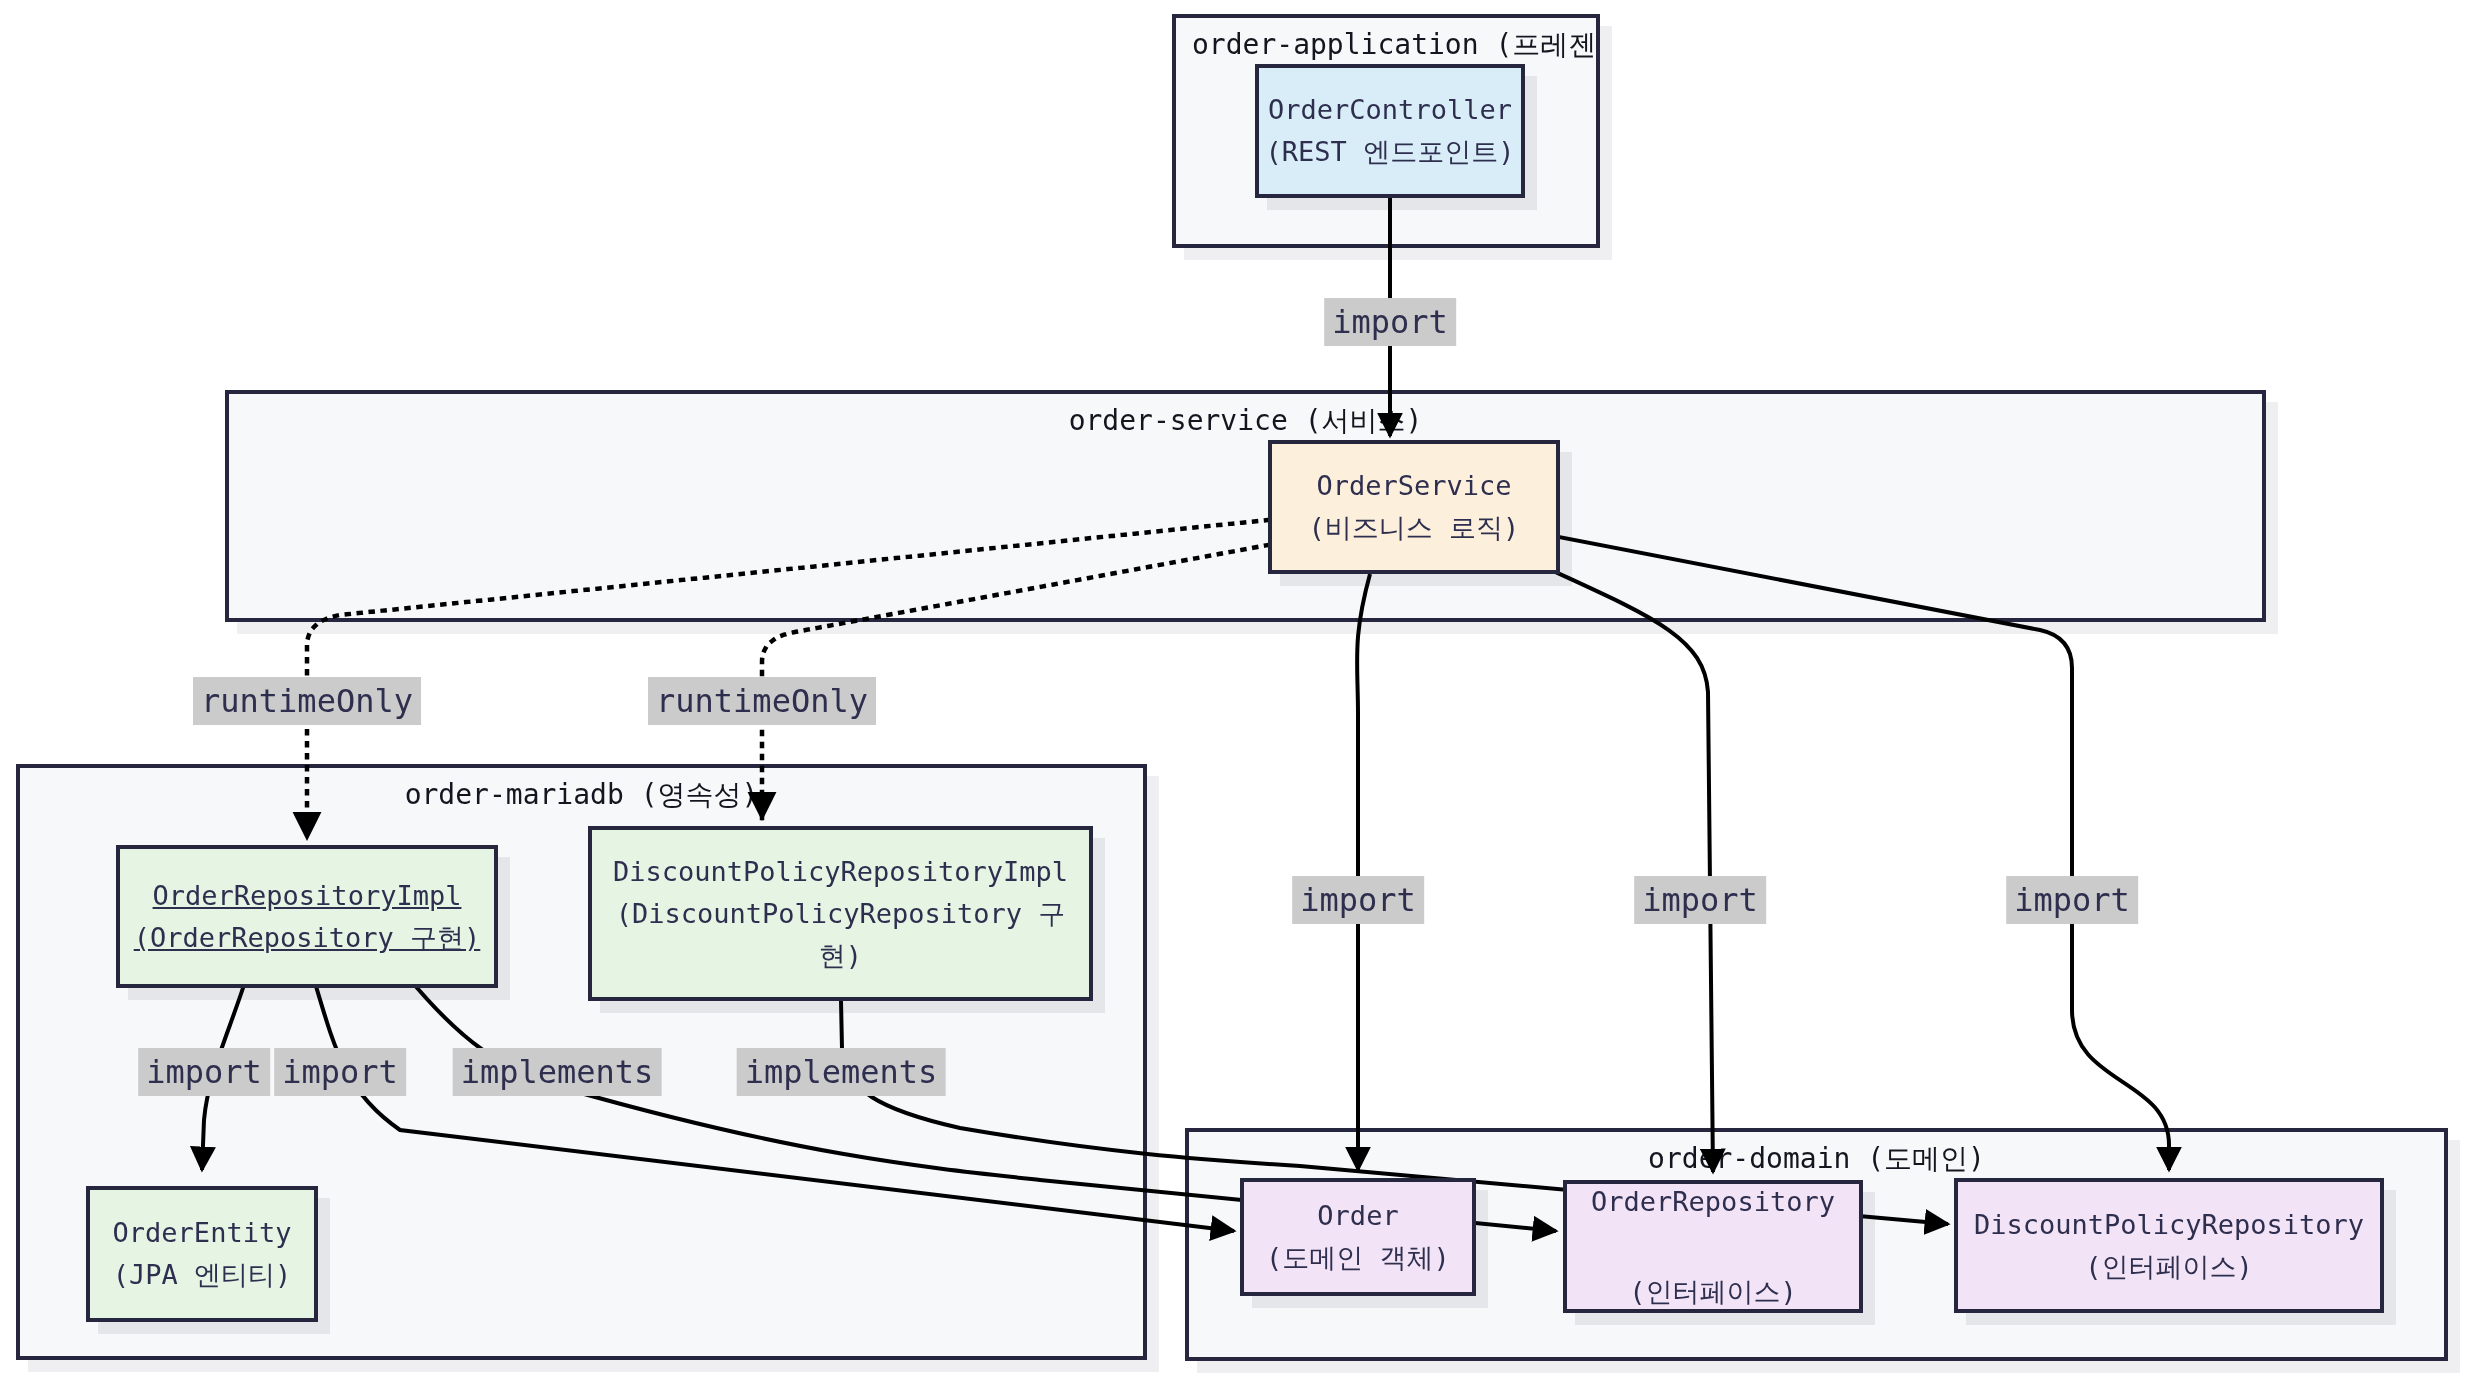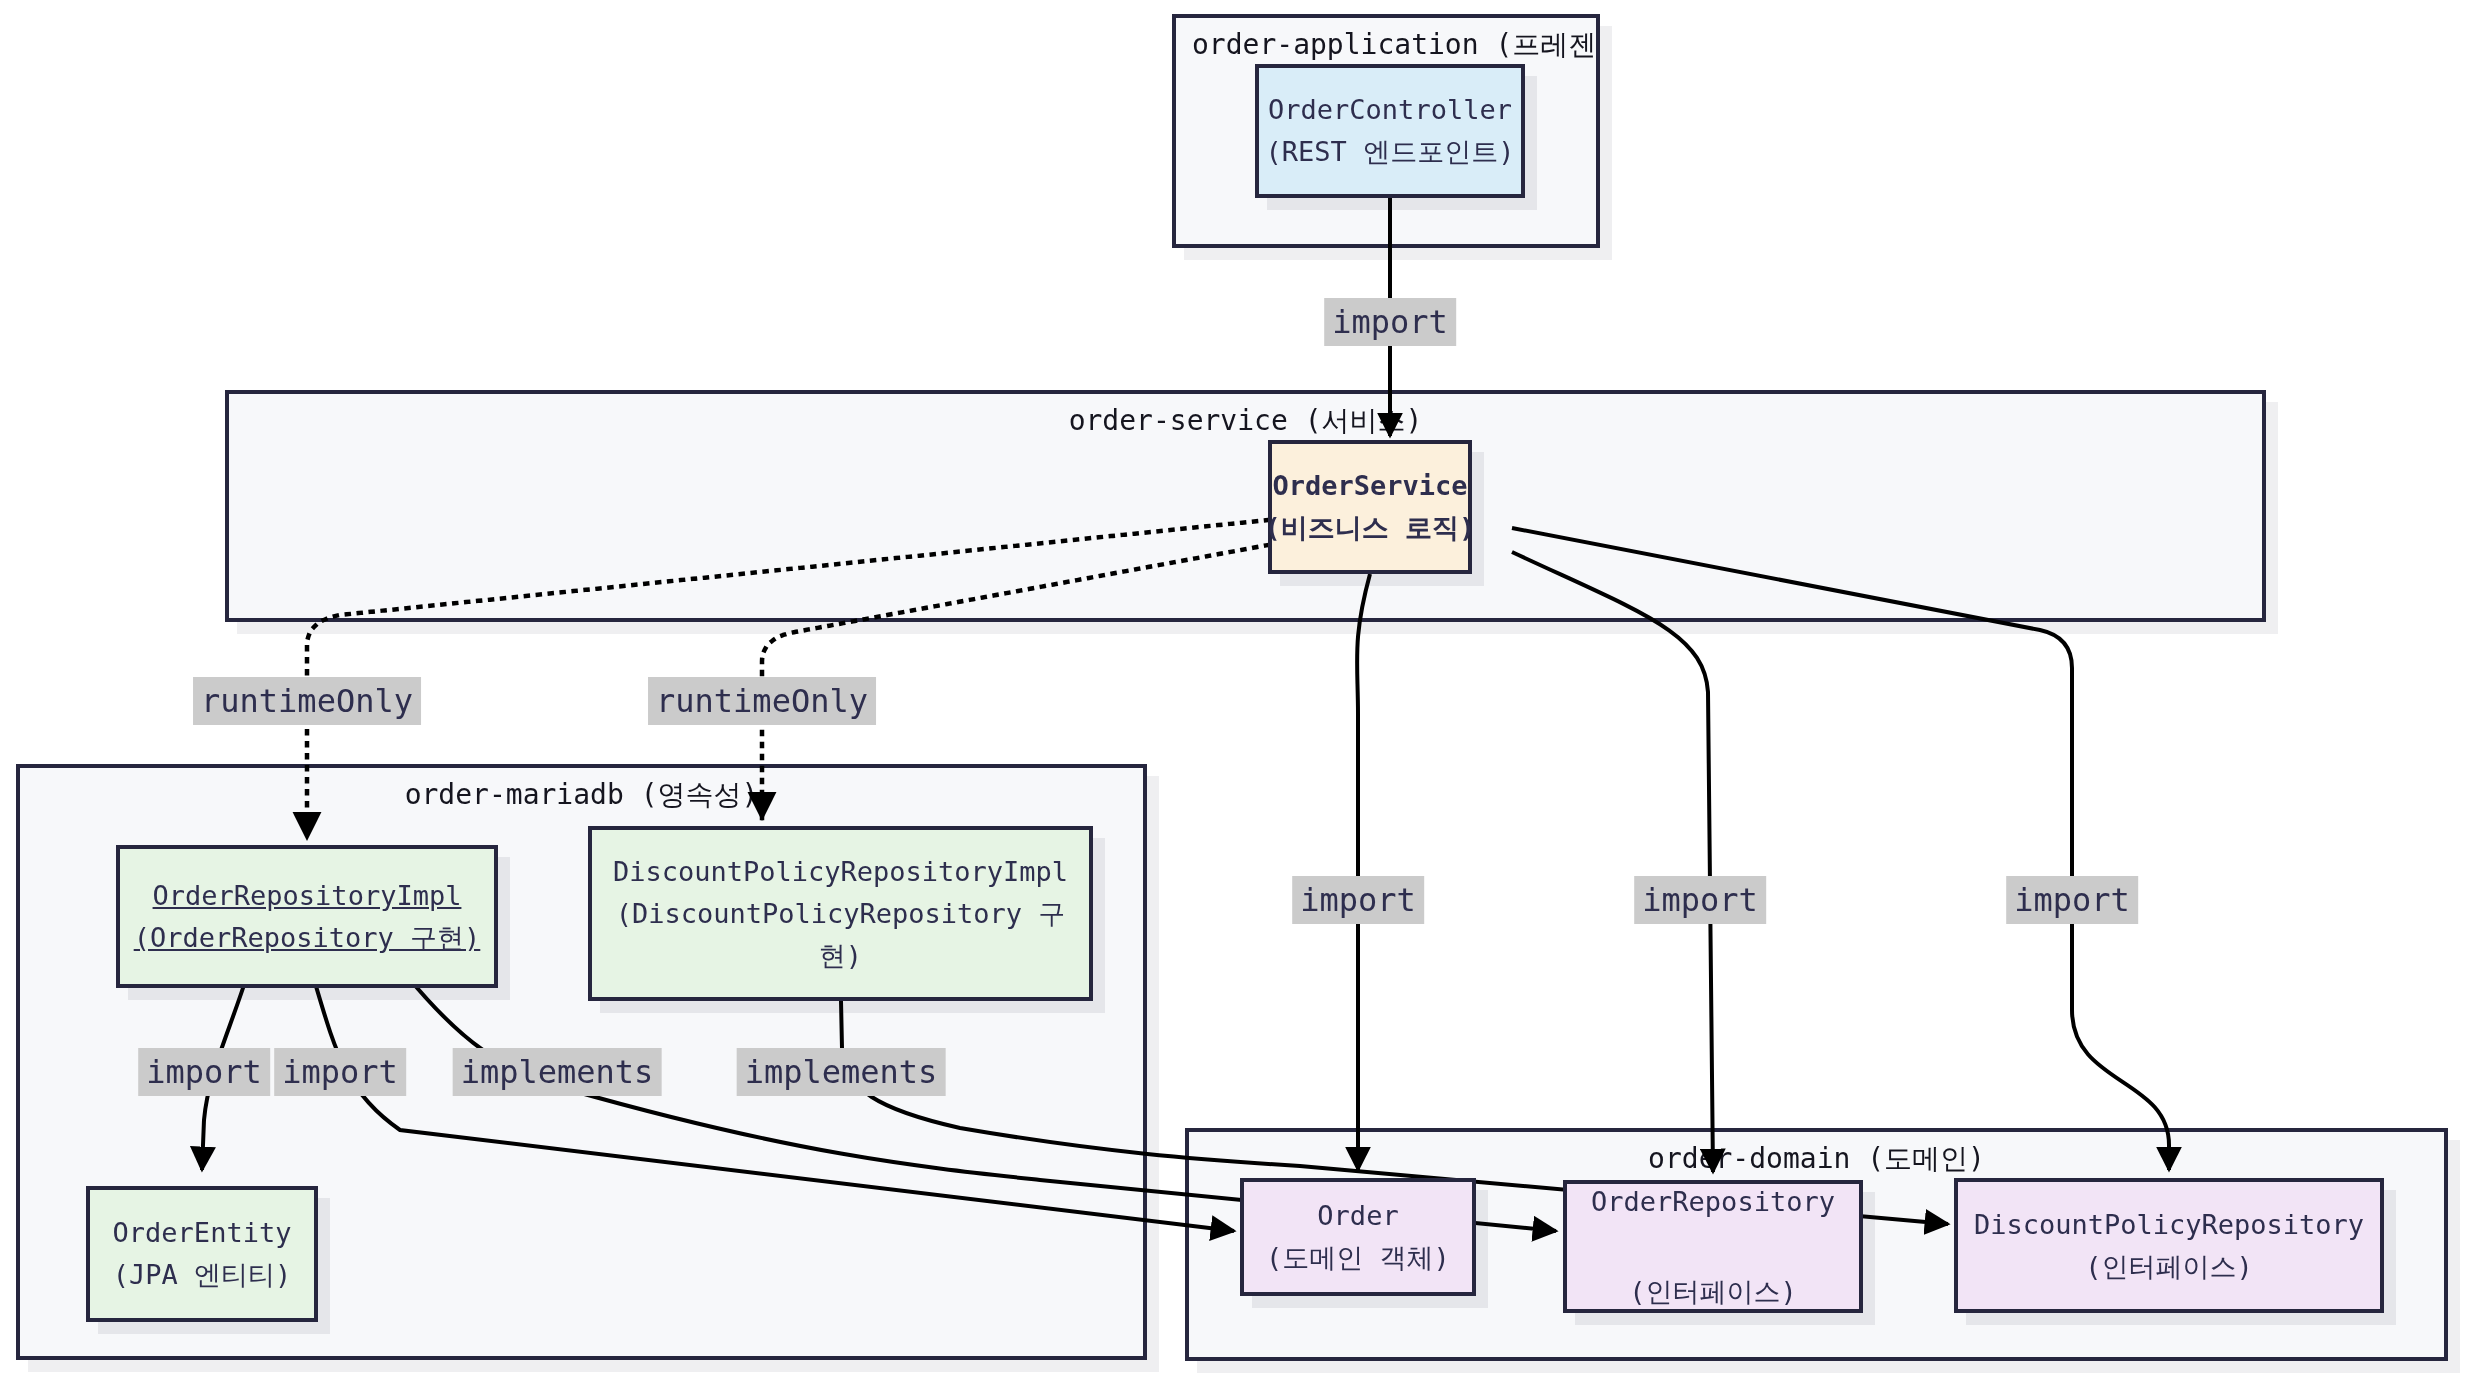--- a/index.html
+++ b/index.html
@@ -39,21 +39,21 @@
     position:absolute;transform:translate(-50%,-50%);
     background:var(--color-edge-label-bg);
     font-size:32px;line-height:30px;padding:9px 8px;
     color:var(--color-text);white-space:nowrap;
   }
   
   .node{
     position:absolute;box-sizing:border-box;
     border:4px solid var(--color-node-border);
     box-shadow:12px 12px 0 rgba(30,30,50,0.08);
-    display:flex;flex-direction:column;justify-content:center;align-items:center;
+    display:flex;flex-direction:column;justify-content:center;
     text-align:center;font-size:27px;line-height:42px;
   }
   .node .nline{white-space:nowrap;}
 </style>
 </head>
 <body>
 
 <div class="canvas">
 
   <div class="sg" style="left:1172px;top:14px;width:428px;height:234px">
@@ -109,21 +109,21 @@
   <div class="elabel" style="left:841px;top:1072px">implements</div>
   <div class="elabel" style="left:1358px;top:900px">import</div>
   <div class="elabel" style="left:1700px;top:900px">import</div>
   <div class="elabel" style="left:2072px;top:900px">import</div>
 
   <div class="node" style="left: 1255px; top: 64px; width: 270px; height: 134px; background: rgb(217, 237, 248);">
     <div class="nline">OrderController</div>
     <div class="nline">(REST 엔드포인트)</div>
   </div>
 
-  <div class="node" style="left: 1268px; top: 440px; width: 204px; height: 134px; background: rgb(252, 240, 220); font-weight: bold;">
+  <div class="node" style="left: 1268px; top: 440px; width: 292px; height: 134px; background: rgb(252, 240, 220);">
     <div class="nline">OrderService</div>
     <div class="nline">(비즈니스 로직)</div>
   </div>
 
   <div class="node" style="left: 116px; top: 845px; width: 382px; height: 143px; background: rgb(230, 244, 228); text-decoration: underline;">
     <div class="nline">OrderRepositoryImpl</div>
     <div class="nline">(OrderRepository 구현)</div>
   </div>
 
   <div class="node" style="left: 588px; top: 826px; width: 505px; height: 175px; background: rgb(230, 244, 228);">

